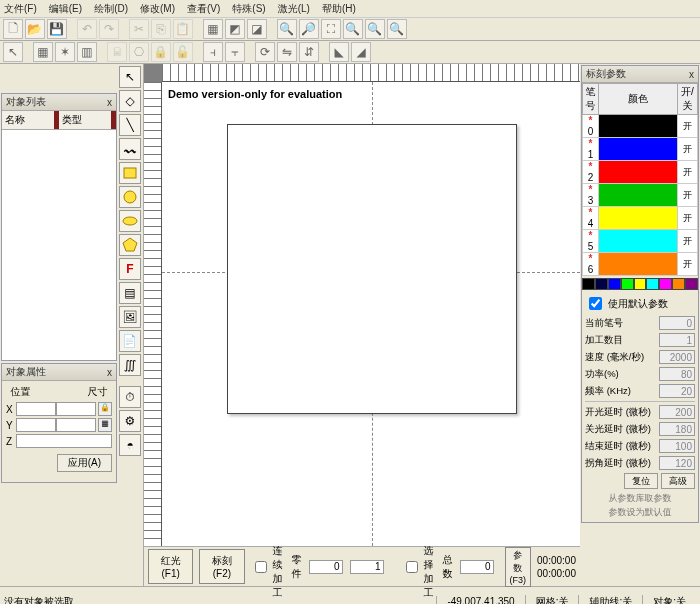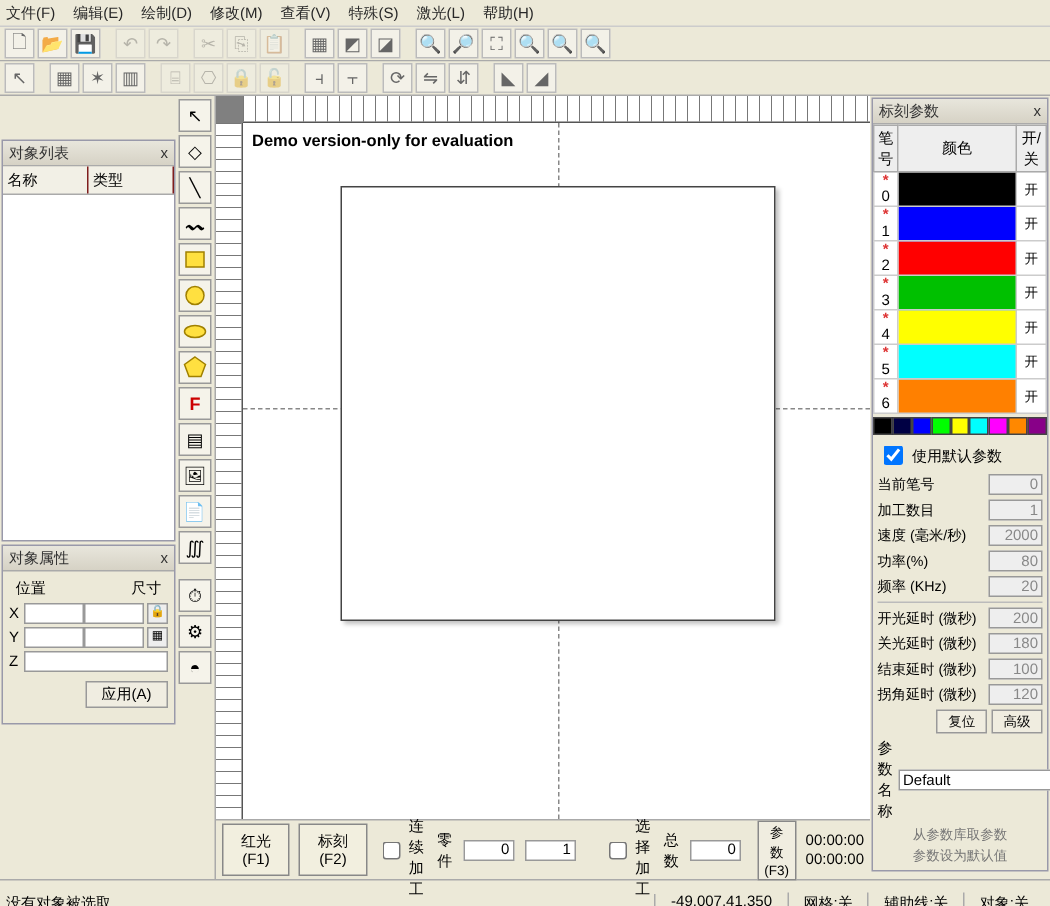--- a/index.html
+++ b/index.html
@@ -19,21 +19,21 @@
 .main { display: flex; height: 522px; }
 .left-col { width: 118px; display: flex; flex-direction: column; background: #ece9d8; margin-top: 28px; }
 
 .panel { border: 1px solid #99a; background: #ece9d8; margin: 1px; }
 .panel-title { background: linear-gradient(#e8e6dc,#d6d2c5); padding: 1px 4px; font-size: 10px; color: #333; border-bottom: 1px solid #aaa; display: flex; justify-content: space-between; align-items: center; }
 .close-x { font-size: 10px; cursor: pointer; }
 
 
 .obj-list { min-height: 250px; }
 .obj-list-head { display: flex; background: #f2f0e6; border-bottom: 1px solid #aaa; }
-.obj-list-head div { flex: 1; padding: 2px 3px; border-right: 1px solid #7f1d1d; }
+.obj-list-head div { flex: 1; padding: 2px 3px; border-right: 5px solid #7f1d1d; }
 .obj-list-body { height: 230px; background: #fff; }
 
 
 .obj-prop { min-height: 120px; }
 .obj-prop-body { padding: 4px; }
 .prop-head { display: flex; margin-bottom: 3px; gap: 48px; }
 .prop-head div { flex: 1; text-align: center; }
 .prop-row { display: flex; align-items: center; margin-bottom: 2px; }
 .prop-row label { width: 10px; }
 .prop-row input { flex: 1; width: 30px; border: 1px solid #999; background: #fff; height: 14px; padding: 0 2px; }
@@ -382,24 +382,20 @@
             <input class="dis" value="100" style="">
           </div>
         <div class="param-row">
             <label>拐角延时 (微秒)</label>
             <input class="dis" value="120" style="">
           </div>
         <div style="text-align:right;margin:3px 0">
           <button class="square-btn">复位</button>
           <button class="square-btn">高级</button>
         </div>
-        <div class="default-row">
-          <span>参数名称</span>
-          <input value="Default" style="">
-        </div>
         <div class="link-text">从参数库取参数</div>
         <div class="link-text">参数设为默认值</div>
       </div>
     </div>
   </div>
 </div>
 
 <div class="statusbar">
   <span>没有对象被选取</span>
   <span class="grow"></span>

